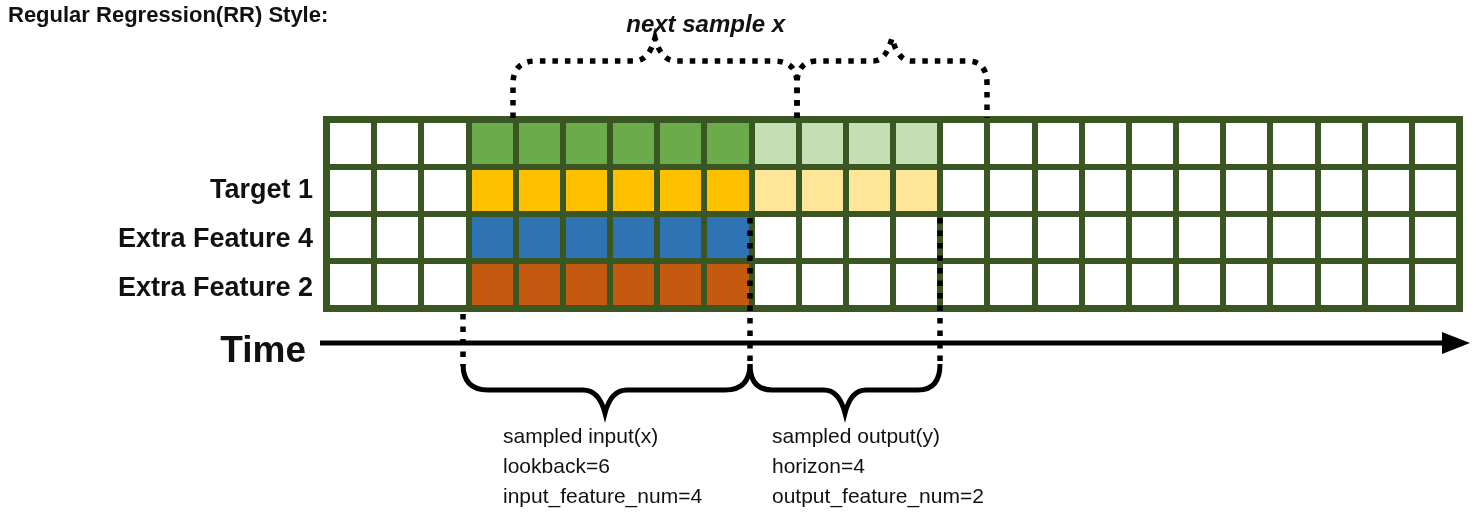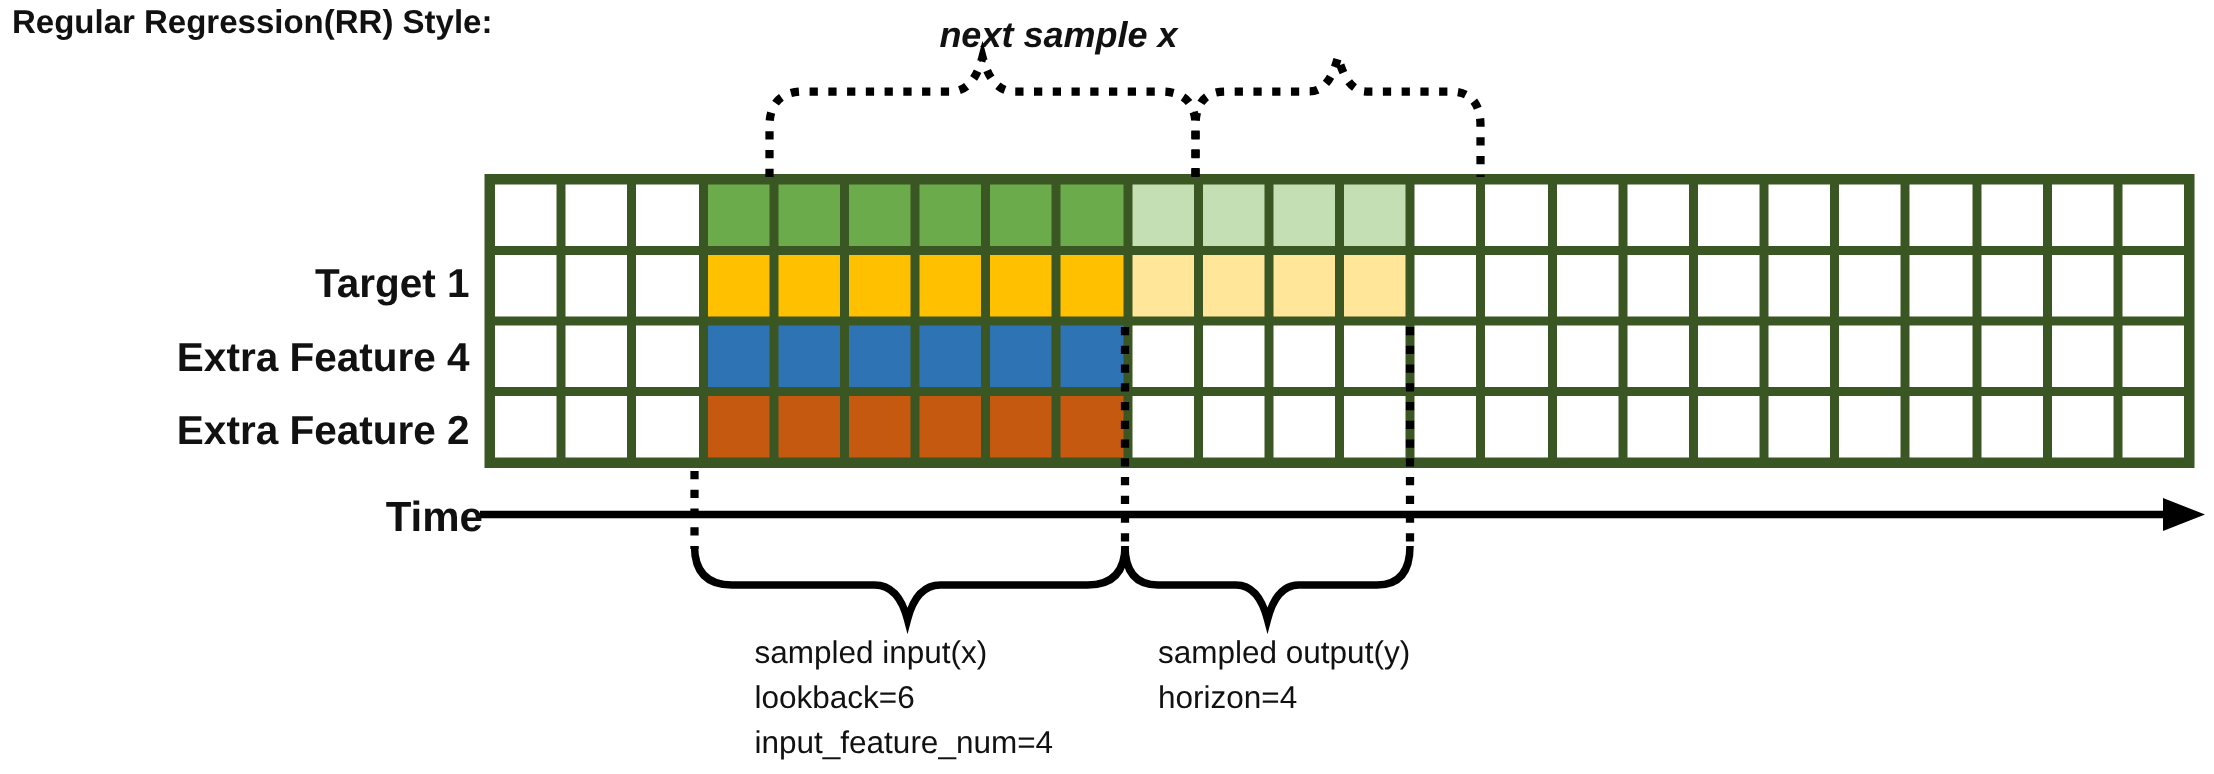--- a/index.html
+++ b/index.html
@@ -29,21 +29,21 @@
     width:1140px;height:196px;
     box-sizing:border-box;
     display:grid;
     grid-template-columns:repeat(24,1fr);
     grid-template-rows:repeat(4,1fr);
     gap:6px;padding:7px;
   }
   .cell{width:100%;height:100%;}
   .time-label{
     position:absolute;left:0;top:329px;width:306px;
-    text-align:right;font-size:28px;font-weight:700;margin-left:16px;
+    text-align:right;font-size:37px;font-weight:700;
   }
   .overlay{
     position:absolute;left:0;top:0;width:1476px;height:516px;
     pointer-events:none;
   }
   .note-top{
     position:absolute;top:10px;width:260px;
     text-align:right;font-size:24px;font-style:italic;font-weight:700;
     white-space:nowrap;
   }
@@ -173,20 +173,21 @@
   <div class="note-top x">next sample x</div>
 
   <div class="note-block input">
     <span>sampled input(x)</span>
     <span>lookback=6</span>
     <span>input_feature_num=4</span>
   </div>
   <div class="note-block output">
     <span>sampled output(y)</span>
     <span>horizon=4</span>
+    <span>output_feature_num=2</span>
   </div>
 
   <svg class="overlay" viewBox="0 0 1476 516">
 
     <g>
       <line x1="320" y1="343" x2="1446" y2="343" stroke="#000" stroke-width="5"></line>
       <polygon points="1442,332 1470,343 1442,354" fill="#000"></polygon>
     </g>
 
     <path d="M513,118 L513,84 Q513,61 536,61 L634,61 Q649,61 655,38 Q661,61 676,61 L774,61 Q797,61 797,84 L797,118" fill="none" stroke="#000" stroke-width="5.5" stroke-dasharray="5.5 7"></path>

